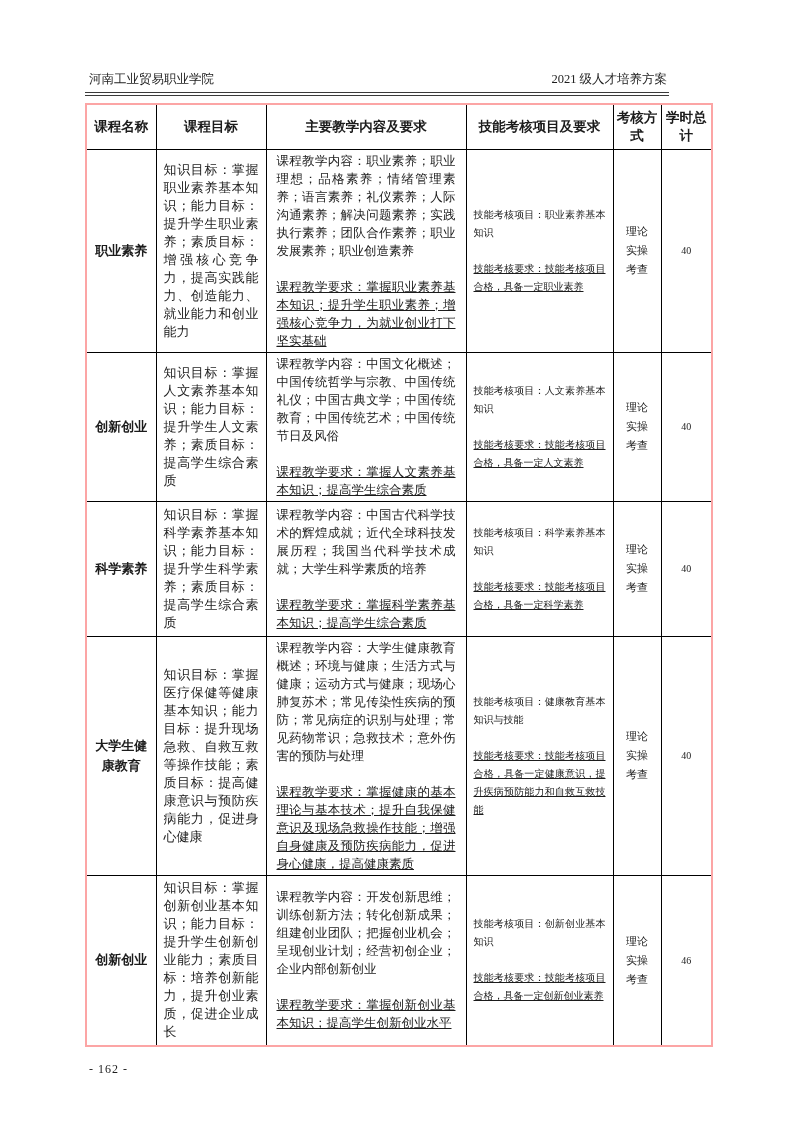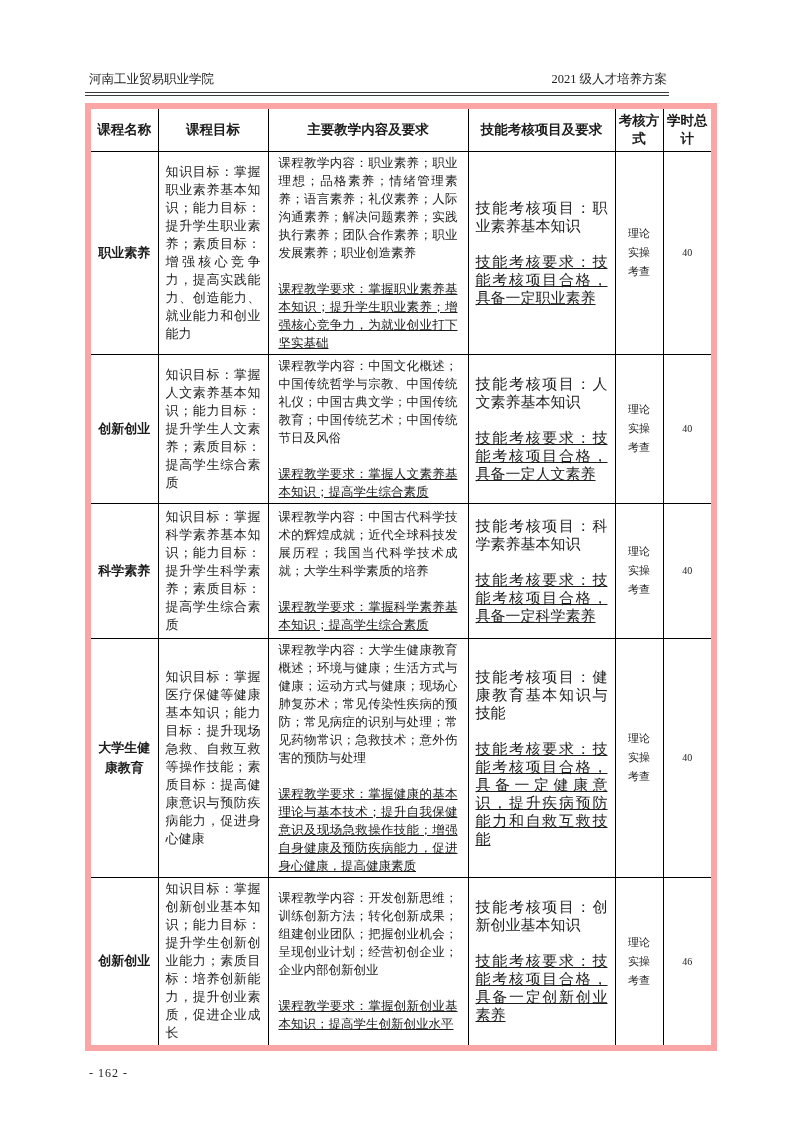--- a/index.html
+++ b/index.html
@@ -34,21 +34,21 @@
   .header-rule {
     height: 2px;
     border-top: 1px solid #3a3a3a;
     border-bottom: 1px solid #3a3a3a;
     margin-bottom: 7px;
   }
   table.curriculum {
     width: 626px;
     border-collapse: collapse;
     table-layout: fixed;
-    border: 6px solid #fca5a5;
+    border: 2px solid #fca5a5;
   }
   table.curriculum th,
   table.curriculum td {
     border: 1px solid #000;
     vertical-align: middle;
     overflow: hidden;
     box-sizing: border-box;
   }
   col.c-name   { width: 70px; }
   col.c-goal   { width: 110px; }
@@ -87,21 +87,21 @@
     margin-top: 23px;
   }
   td.cell-teach {
     font-size: 12.5px;
     line-height: 18px;
     text-align: justify;
     text-align-last: left;
     padding: 2px 10px;
   }
   td.cell-assess {
-    font-size: 15px;
+    font-size: 10px;
     line-height: 18px;
     text-align: justify;
     text-align-last: left;
     padding: 2px 7px;
   }
   td.cell-teach p, td.cell-assess p {
     margin: 0;
   }
   td.cell-teach p + p, td.cell-assess p + p {
     margin-top: 18px;

